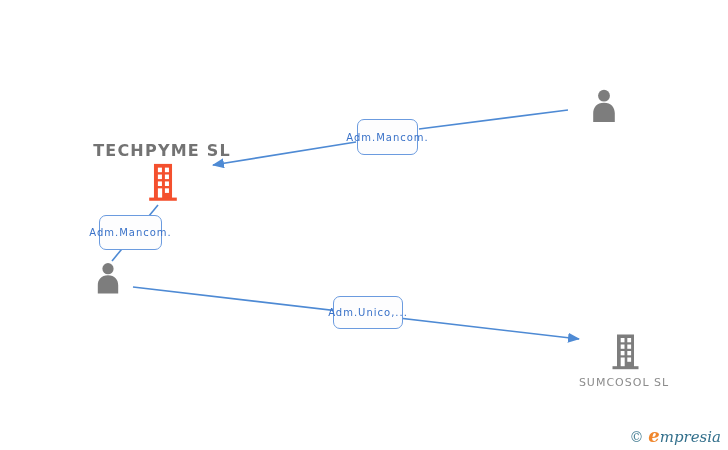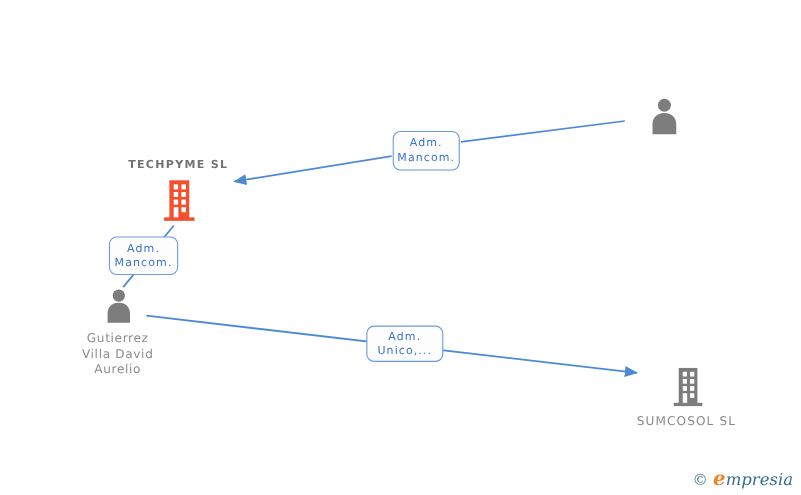--- a/index.html
+++ b/index.html
@@ -25,31 +25,31 @@
     text-align: center;
     color: #8c8c8c;
     font-size: 11px;
     line-height: 14px;
     letter-spacing: 0.6px;
     white-space: nowrap;
   }
   .node-label.company-main {
     color: #737373;
     font-weight: bold;
-    font-size: 10px;
+    font-size: 16px;
     letter-spacing: 1.2px;
   }
   .node-icon { position: absolute; }
   .edge-box {
     position: absolute;
     background: #fdfdfe;
     border: 1.5px solid #6b9bdf;
     border-radius: 7px;
     display: flex;
-    flex-direction: column;
+    flex-direction: row;
     align-items: center;
     justify-content: center;
     color: #3a72c8;
     font-size: 10px;
     line-height: 13px;
     letter-spacing: 1px;
     text-align: center;
     cursor: pointer;
   }
   .watermark {
@@ -116,25 +116,20 @@
   </div>
 
   <div class="node-icon clickable" style="left:91px; top:260px;">
     <svg width="34" height="35" viewBox="0 0 34 34">
       <g fill="#7d7d7d">
         <circle cx="17" cy="8.2" r="5.6"></circle>
         <path d="M17 14.8 c-6.8 0 -10.2 4.4 -10.2 10 V33 h20.4 v-8.2 c0 -5.6 -3.4 -10 -10.2 -10 z"></path>
       </g>
     </svg>
   </div>
-  <div class="node-label" style="left:107px; top:301px;">
-    <div>Gutierrez</div>
-    <div>Villa David</div>
-    <div>Aurelio</div>
-  </div>
 
   <div class="node-icon clickable" style="left:609px; top:333px;">
     <svg width="33" height="38" viewBox="0 0 32 38">
       <g fill="#7d7d7d">
         <rect x="7.5" y="1.5" width="17" height="32.5"></rect>
         <rect x="3" y="33.2" width="26" height="3"></rect>
       </g>
       <g fill="#ffffff">
         <rect x="11.2" y="5" width="3.8" height="4.3"></rect>
         <rect x="17.8" y="5" width="3.8" height="4.3"></rect>

